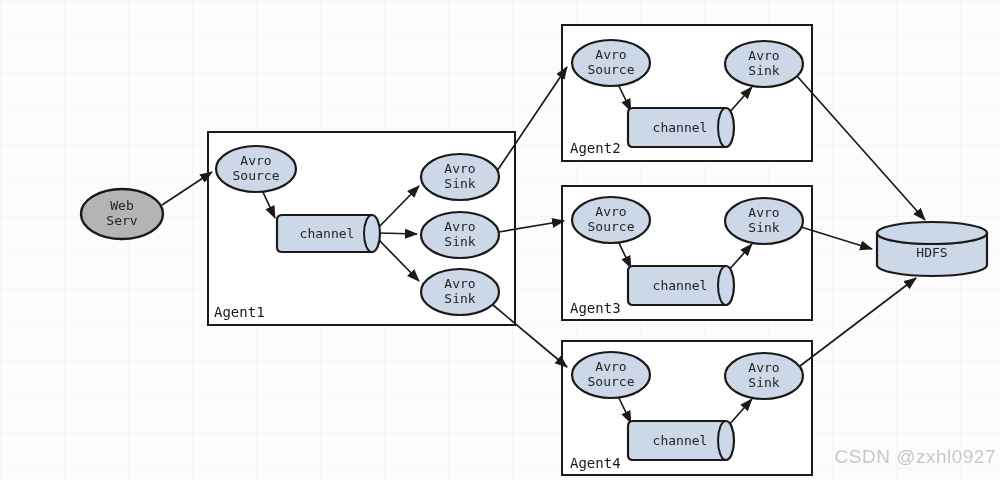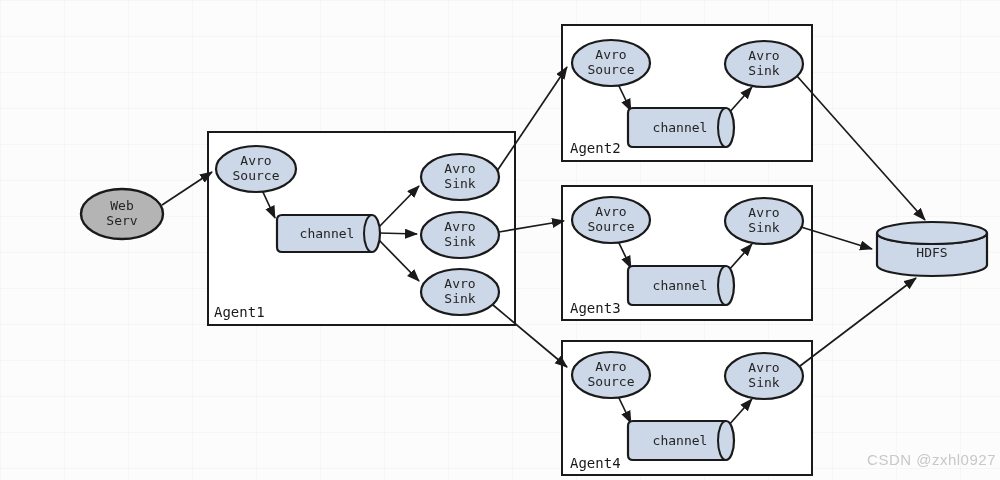--- a/index.html
+++ b/index.html
@@ -42,21 +42,21 @@
   .agent-lbl {
     font-family: "DejaVu Sans Mono", monospace;
     font-size: 14px;
     fill: var(--stroke);
     text-anchor: start;
   }
   .watermark {
     position: absolute;
     right: 4px; bottom: 12px;
     font-family: "Liberation Sans", sans-serif;
-    font-size: 15px;
+    font-size: 19px;
     letter-spacing: 0.5px;
     color: var(--watermark-color);
   }
 </style>
 </head>
 <body>
 
 <div class="stage">
   <svg width="1000" height="480" viewBox="0 0 1000 480">
     <defs>

